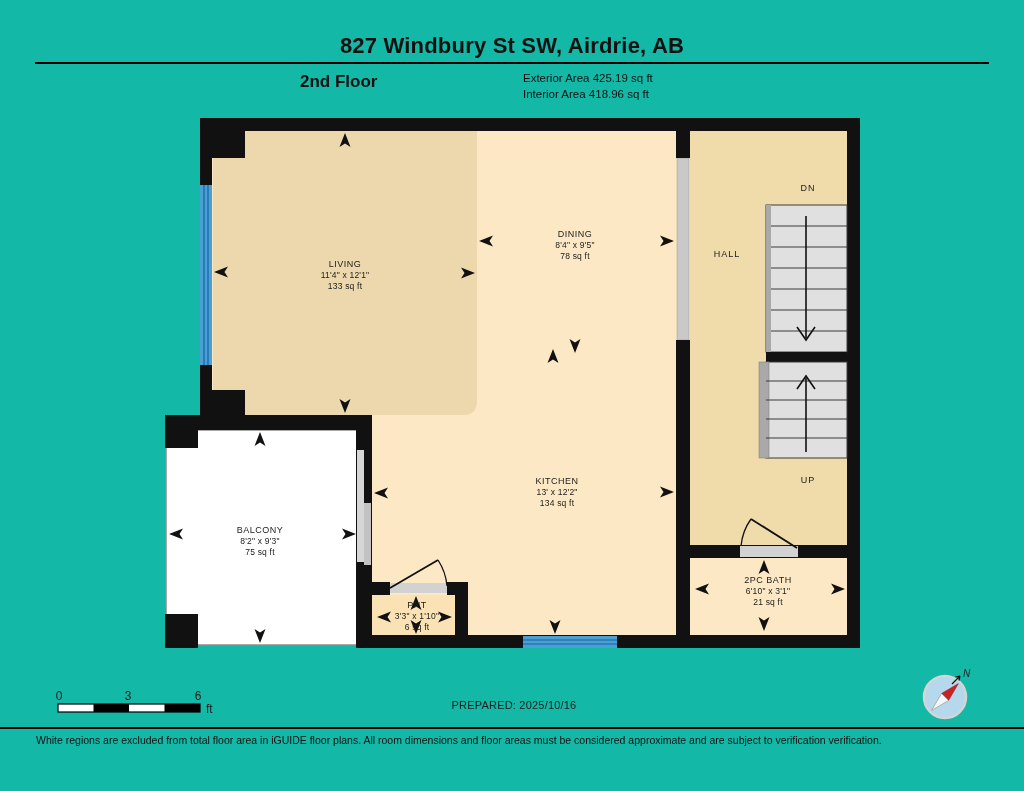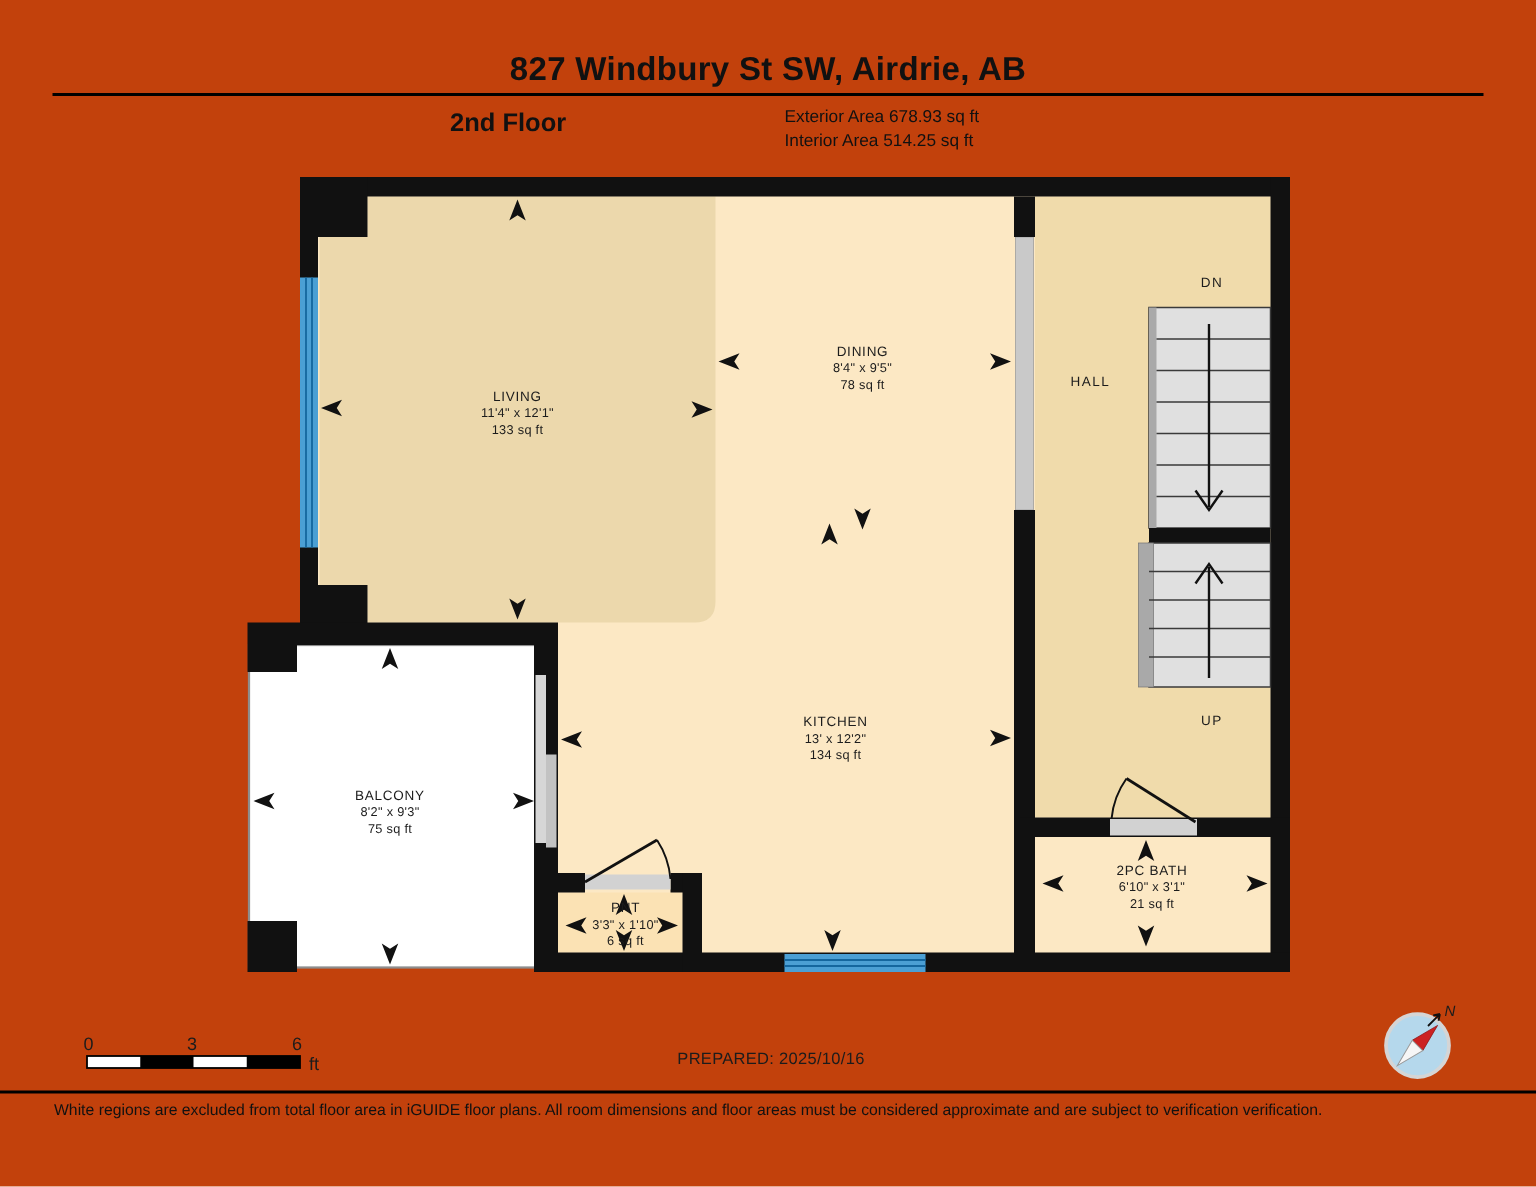--- a/index.html
+++ b/index.html
@@ -1,16 +1,16 @@
 <!DOCTYPE html>
 <html><head>
 <meta charset="utf-8">
 <style>
   html,body{margin:0;padding:0;background:#fff;}
-  #page{position:relative;width:1024px;height:791px;background:#c2410c;overflow:hidden;
+  #page{position:relative;width:1024px;height:791px;background:#14b8a6;overflow:hidden;
         font-family:"Liberation Sans", sans-serif;color:#111;}
   .abs{position:absolute;}
   #title{top:33px;left:0;width:100%;text-align:center;font-size:22px;font-weight:bold;letter-spacing:.2px;}
   #rule-top{top:62px;left:35px;width:954px;height:2px;background:#000;}
   #floor-label{top:72px;left:300px;width:211px;text-align:left;font-size:17px;font-weight:bold;}
   #ext-area{top:72px;left:523px;font-size:11.5px;}
   #int-area{top:88px;left:523px;font-size:11.5px;}
   #plan-svg{top:0;left:0;}
   svg text{font-family:"Liberation Sans", sans-serif;fill:#1c1c1c;}
   .room-name{font-size:9px;letter-spacing:.5px;}
@@ -23,22 +23,22 @@
   .north{font-size:10px;font-style:italic;}
 </style>
 </head>
 <body>
 
 <div id="page">
 
   <div class="abs" id="title">827 Windbury St SW, Airdrie, AB</div>
   <div class="abs" id="rule-top"></div>
   <div class="abs" id="floor-label">2nd Floor</div>
-  <div class="abs" id="ext-area">Exterior Area 678.93 sq ft</div>
-  <div class="abs" id="int-area">Interior Area 514.25 sq ft</div>
+  <div class="abs" id="ext-area">Exterior Area 425.19 sq ft</div>
+  <div class="abs" id="int-area">Interior Area 418.96 sq ft</div>
 
   <svg class="abs" id="plan-svg" width="1024" height="791" viewBox="0 0 1024 791">
     <defs>
       <polygon id="arr" points="0,0 -14,-5.5 -10.5,0 -14,5.5" fill="#111"></polygon>
     </defs>
 
     <g>
       <rect x="206" y="124" width="648" height="518" fill="#fce8c4"></rect>
       <path d="M 213 158 H 245 V 131 H 477 V 401 Q 477 415 463 415 H 245 V 390 H 213 Z" fill="#ecd8ac"></path>
       <rect x="690" y="131" width="157" height="414" fill="#f0dbab"></rect>

